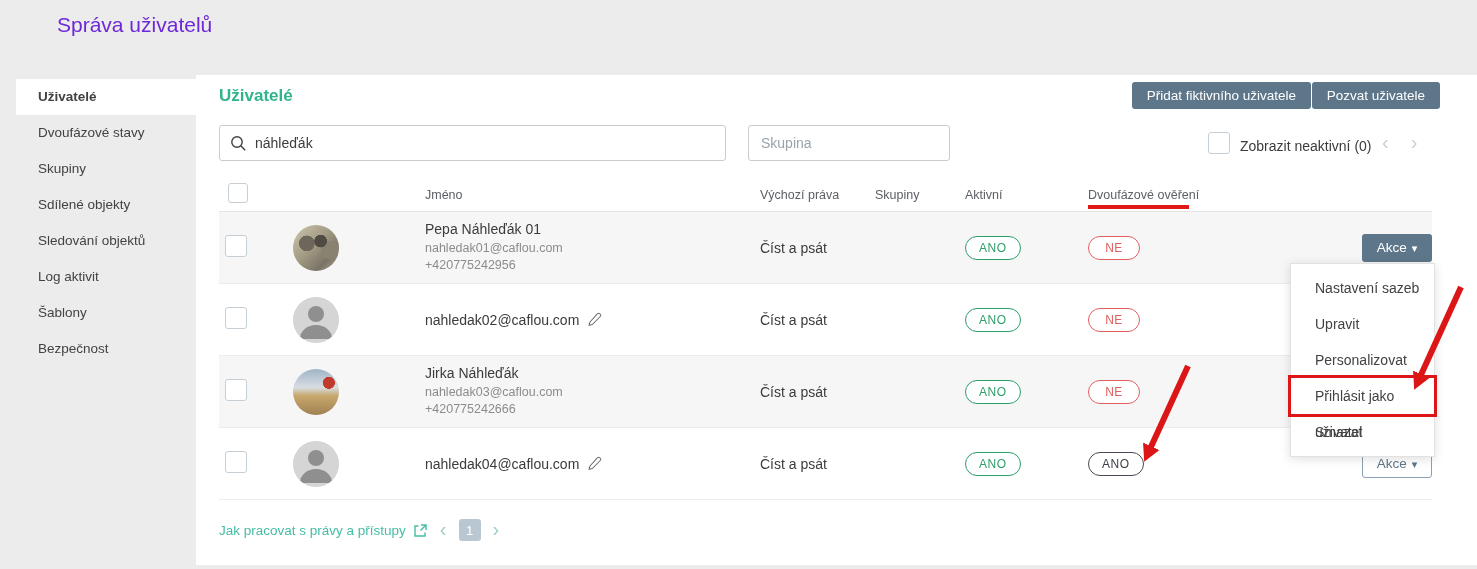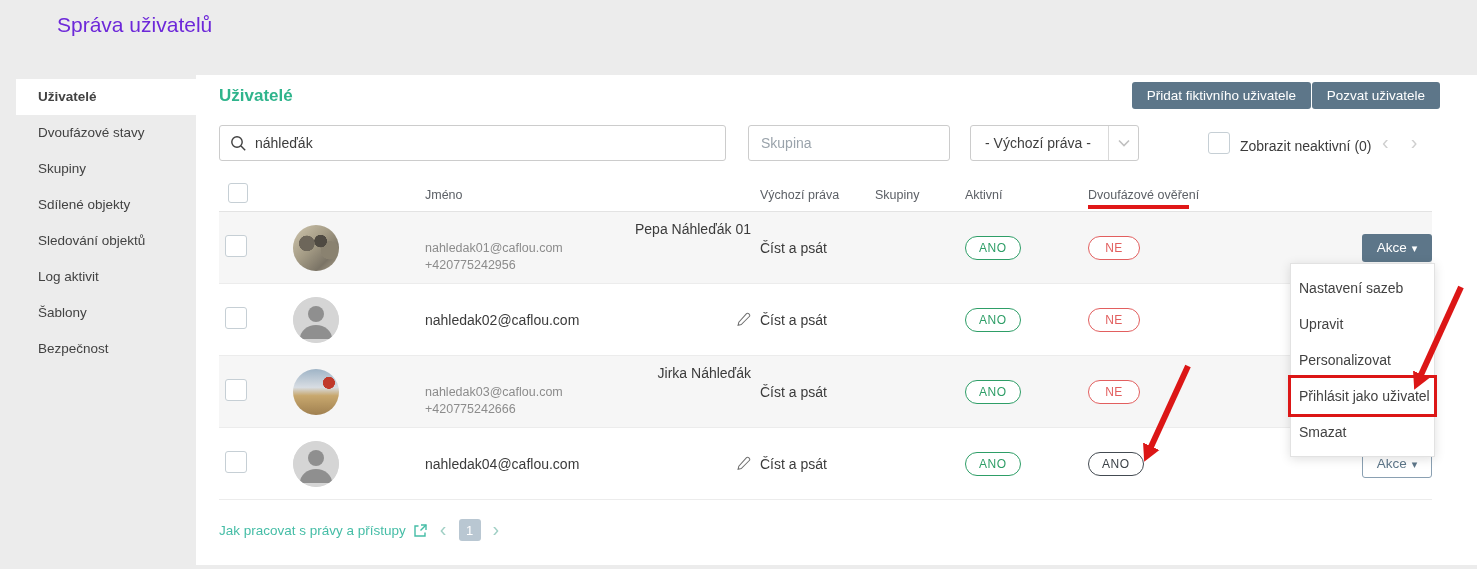--- a/index.html
+++ b/index.html
@@ -64,42 +64,42 @@
       radial-gradient(circle at 30% 40%, #6d665a 0 18%, transparent 19%),
       radial-gradient(circle at 60% 35%, #4f4a42 0 15%, transparent 16%),
       radial-gradient(circle at 80% 55%, #8a8270 0 20%, transparent 21%),
       linear-gradient(135deg,#cfc6ae,#a39a84 45%,#7b7466 75%,#b0a68e); }
   .avatar.photo3 { background:
       radial-gradient(circle at 78% 30%, #c0392b 0 12%, transparent 13%),
       linear-gradient(180deg,#9fb4c6 0%,#d8dde3 40%,#c8a86e 58%,#a08050 100%); }
   .avatar svg { position:absolute; inset:0; }
 
   .cell-name { padding-left:9px; font-size:14px; }
-  .name-main { color:#3b3b3b; margin-bottom:3px;text-align:right; }
+  .name-main { color:#3b3b3b; margin-bottom:3px; }
   .name-sub { font-size:12.5px; color:#8c8c8c; line-height:17px; }
-  .email-line { display:flex; align-items:center; gap:8px; font-size:14px; color:#3b3b3b;justify-content:space-between; }
+  .email-line { display:flex; align-items:center; gap:8px; font-size:14px; color:#3b3b3b; }
   .cell-rights { padding-left:9px; font-size:14px; color:#3b3b3b; }
   .cell-active { padding-left:9px; }
   .cell-twofa { padding-left:12px; }
 
   .badge { display:inline-block; min-width:52px; text-align:center; padding:4px 13px; border-radius:13px;
     font-size:12px; letter-spacing:.5px; background:#fff; }
   .badge.green { border:1px solid #2e9e67; color:#2e9e67; }
   .badge.red   { border:1px solid #e25f5f; color:#e25f5f; }
   .badge.dark  { border:1px solid #444b52; color:#3c4248; }
 
   .cell-action { display:flex; justify-content:flex-end; }
   .btn-action { width:70px; height:28px; border-radius:3px; font-size:13.5px; font-family:inherit; cursor:pointer; }
   .btn-action.filled { background:#5d7689; color:#fff; border:none; }
   .btn-action.outline { background:#fff; color:#5d7689; border:1px solid #8aa0b2; }
 
   
   .dropdown { position:absolute; left:1094px; top:188px; width:145px; background:#fff; border:1px solid #e2e2e2;
     box-shadow:0 2px 10px rgba(0,0,0,.13); padding:6px 0; z-index:20; }
-  .menu-item { height:36px; line-height:36px; padding-left:8px; font-size:14px; color:#424242; cursor:pointer; background:#fff; }
+  .menu-item { height:36px; line-height:36px; padding-left:24px; font-size:14px; color:#424242; cursor:pointer; background:#fff; }
   .menu-item.highlighted { box-shadow:0 0 0 3px #dc1616; position:relative; z-index:2; }
 
   
   .foot { position:absolute; left:23px; top:444px; display:flex; align-items:center; gap:12px; }
   .help-link { font-size:13.5px; color:#45bda6; text-decoration:none; display:flex; align-items:center; gap:7px; cursor:pointer; }
   .page-box { width:22px; height:22px; background:#b9c7d2; color:#fff; border-radius:3px; font-size:13px;
     display:flex; align-items:center; justify-content:center; }
   .foot .chev { margin-top:-2px; }
 
   .annotations { position:absolute; inset:0; width:1477px; height:569px; pointer-events:none; z-index:40; }
@@ -132,28 +132,20 @@
       <svg width="17" height="17" viewBox="0 0 17 17">
           <circle cx="7" cy="7" r="5.2" fill="none" stroke="#3f3f3f" stroke-width="1.4"></circle>
           <line x1="11" y1="11" x2="15.2" y2="15.2" stroke="#3f3f3f" stroke-width="1.4"></line>
         </svg>
     </span>
     <input value="náhleďák" style="">
   </div>
 
   <input class="group-input" placeholder="Skupina" style="">
 
-  <div class="rights-select">
-    <span class="sel-label">- Výchozí práva -</span>
-    <span class="sel-caret">
-      <svg width="12" height="8" viewBox="0 0 12 8">
-          <polyline points="1,1.5 6,6.5 11,1.5" fill="none" stroke="#c0c0c0" stroke-width="1.6"></polyline>
-        </svg>
-    </span>
-  </div>
 
   <div class="inactive-wrap">
     <span class="checkbox"></span>
     <span class="inactive-label">Zobrazit neaktivní (0)</span>
   </div>
 
   <div class="pager-top">
     <span class="chev gray">‹</span>
     <span class="chev gray">›</span>
   </div>

